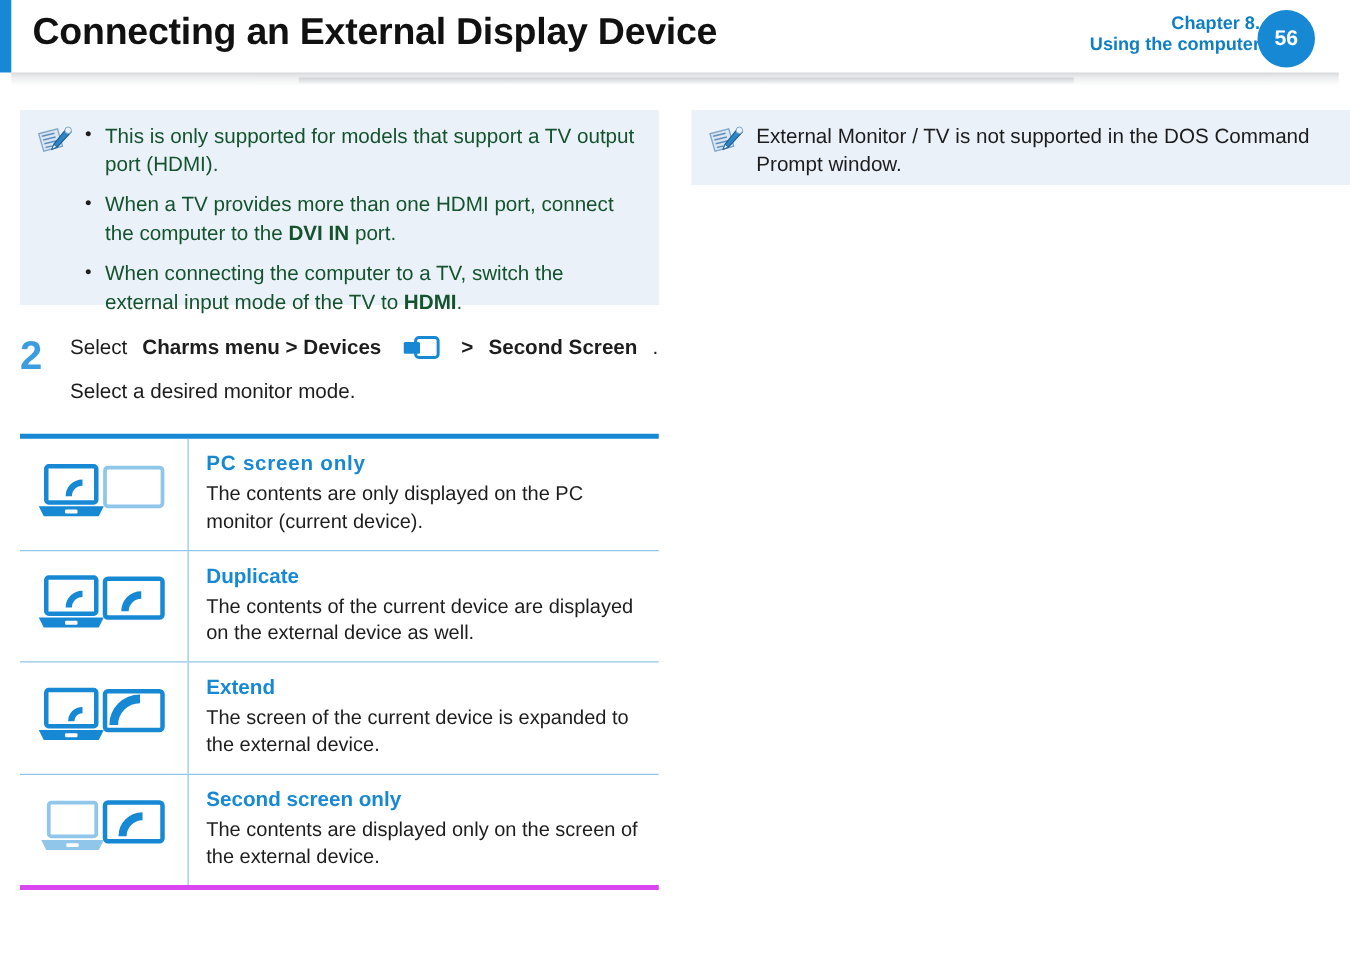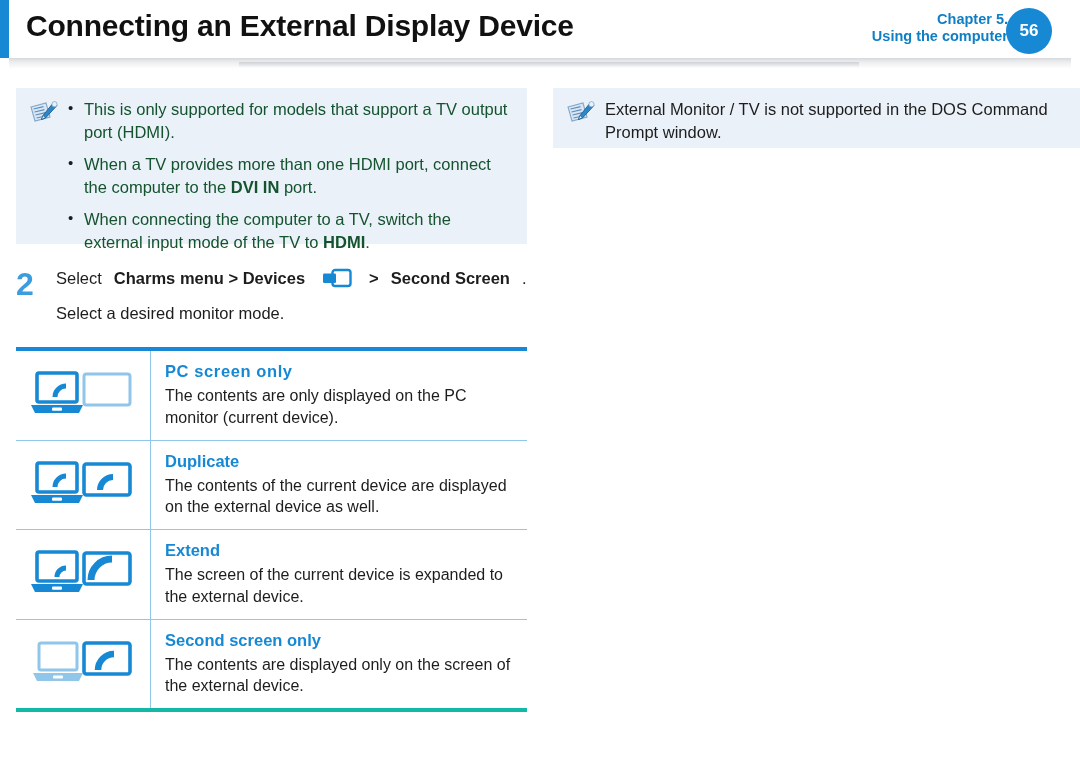--- a/index.html
+++ b/index.html
@@ -195,21 +195,21 @@
     vertical-align: middle;
   }
 
   
   .mode-table {
     position: absolute;
     left: 16px;
     top: 347px;
     width: 511px;
     border-top: 4px solid #1789d4;
-    border-bottom: 4px solid #14b8a6;
+    border-bottom: 4px solid #d946ef;
     box-sizing: border-box;
   }
   .mode-row {
     display: flex;
     align-items: stretch;
     border-bottom: 1px solid #8fc6ea;
     min-height: 83px;
   }
   .mode-row:last-child { border-bottom: none; }
   .mode-icon-cell {
@@ -236,21 +236,21 @@
     color: #1d1d1d;
   }
 </style>
 </head>
 <body>
 
 <div class="page-header">
   <div class="header-accent-bar"></div>
   <div class="page-title">Connecting an External Display Device</div>
   <div class="chapter-block">
-    <div class="chapter-line">Chapter 5.</div>
+    <div class="chapter-line">Chapter 8.</div>
     <div class="chapter-line">Using the computer</div>
   </div>
   <div class="page-number-circle">56</div>
 </div>
 <div class="header-shadow"></div>
 
 <div class="note-box note-left">
   <div class="note-row">
     <span class="note-icon">
       <svg viewBox="0 0 32 26" width="32" height="26" xmlns="http://www.w3.org/2000/svg">

